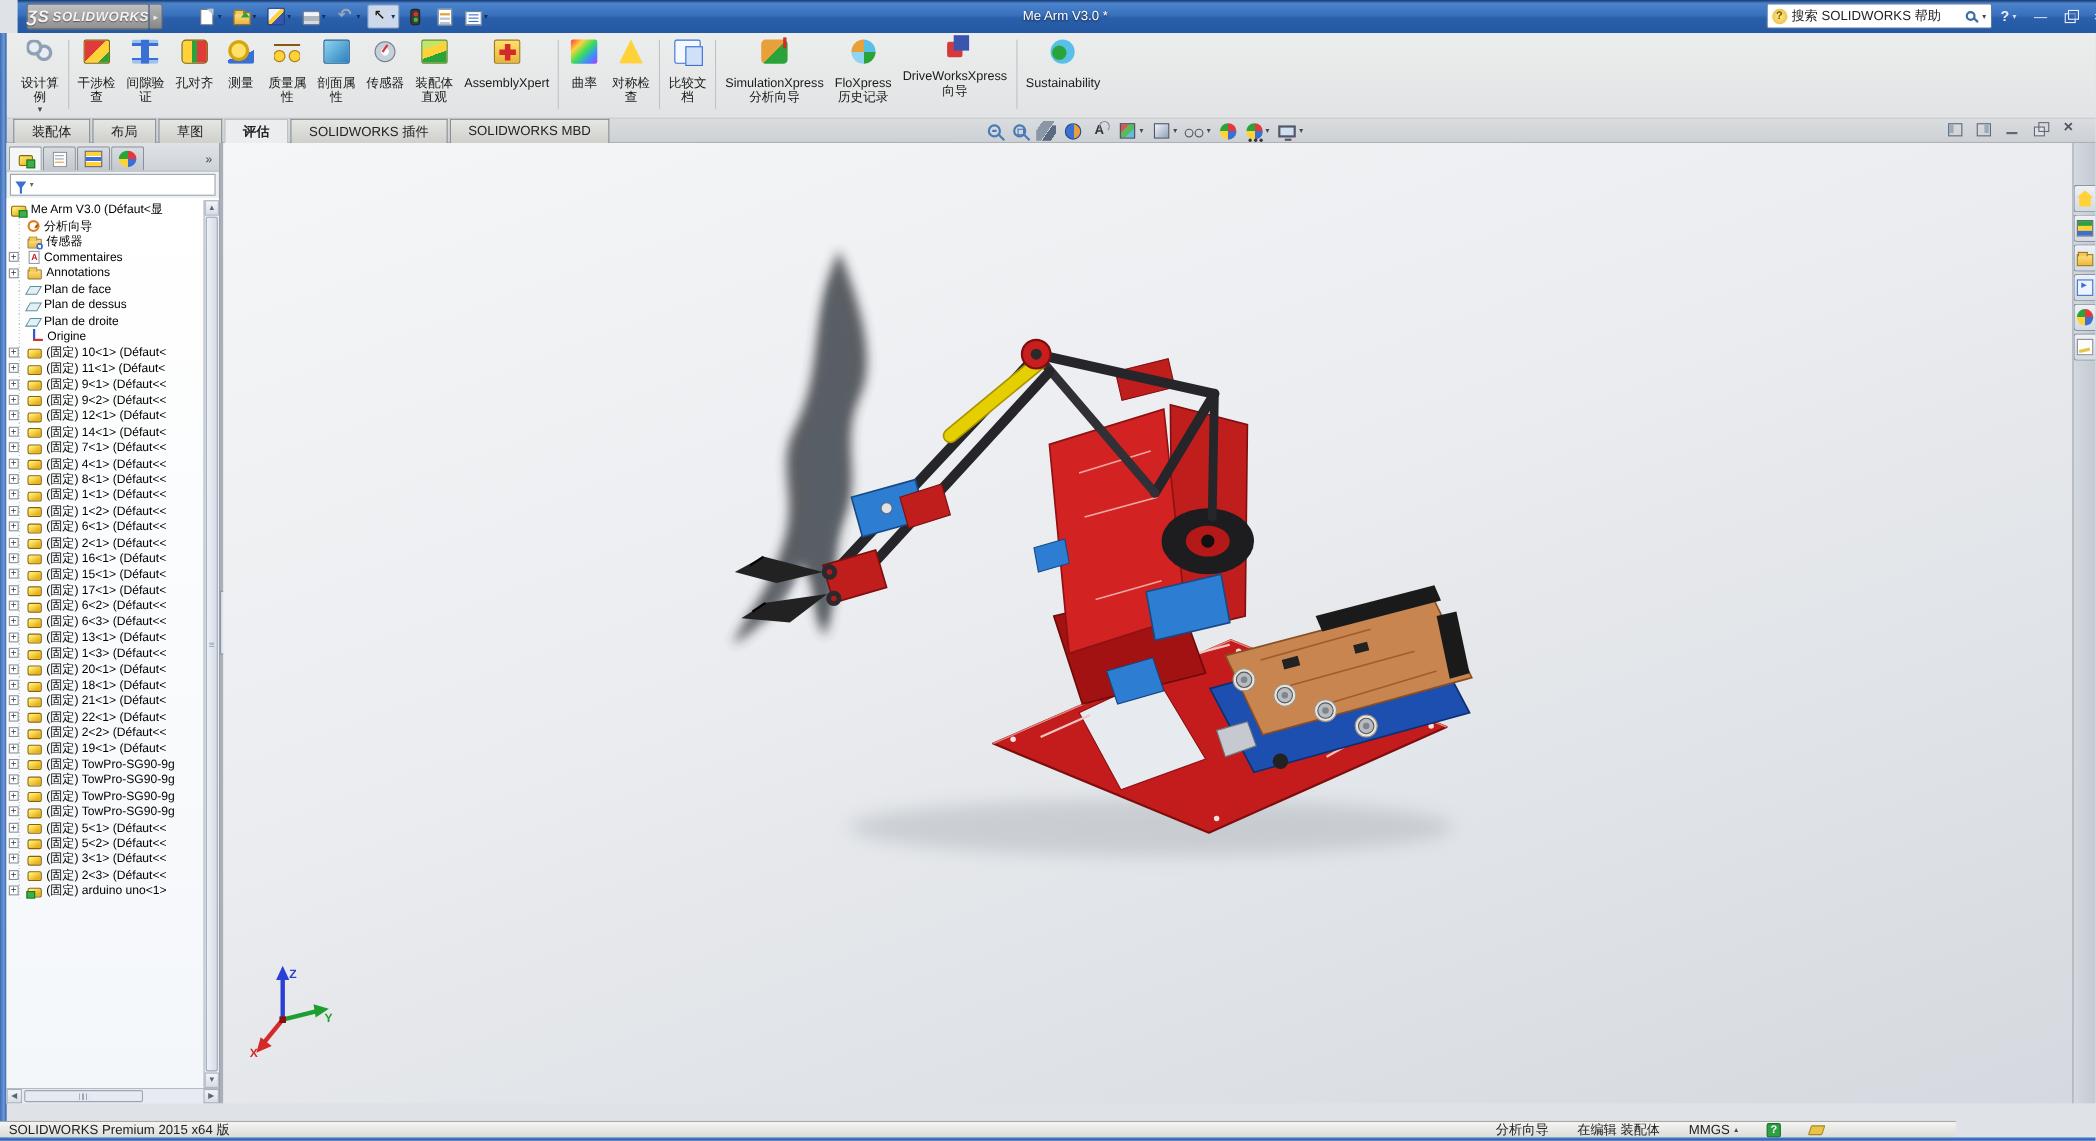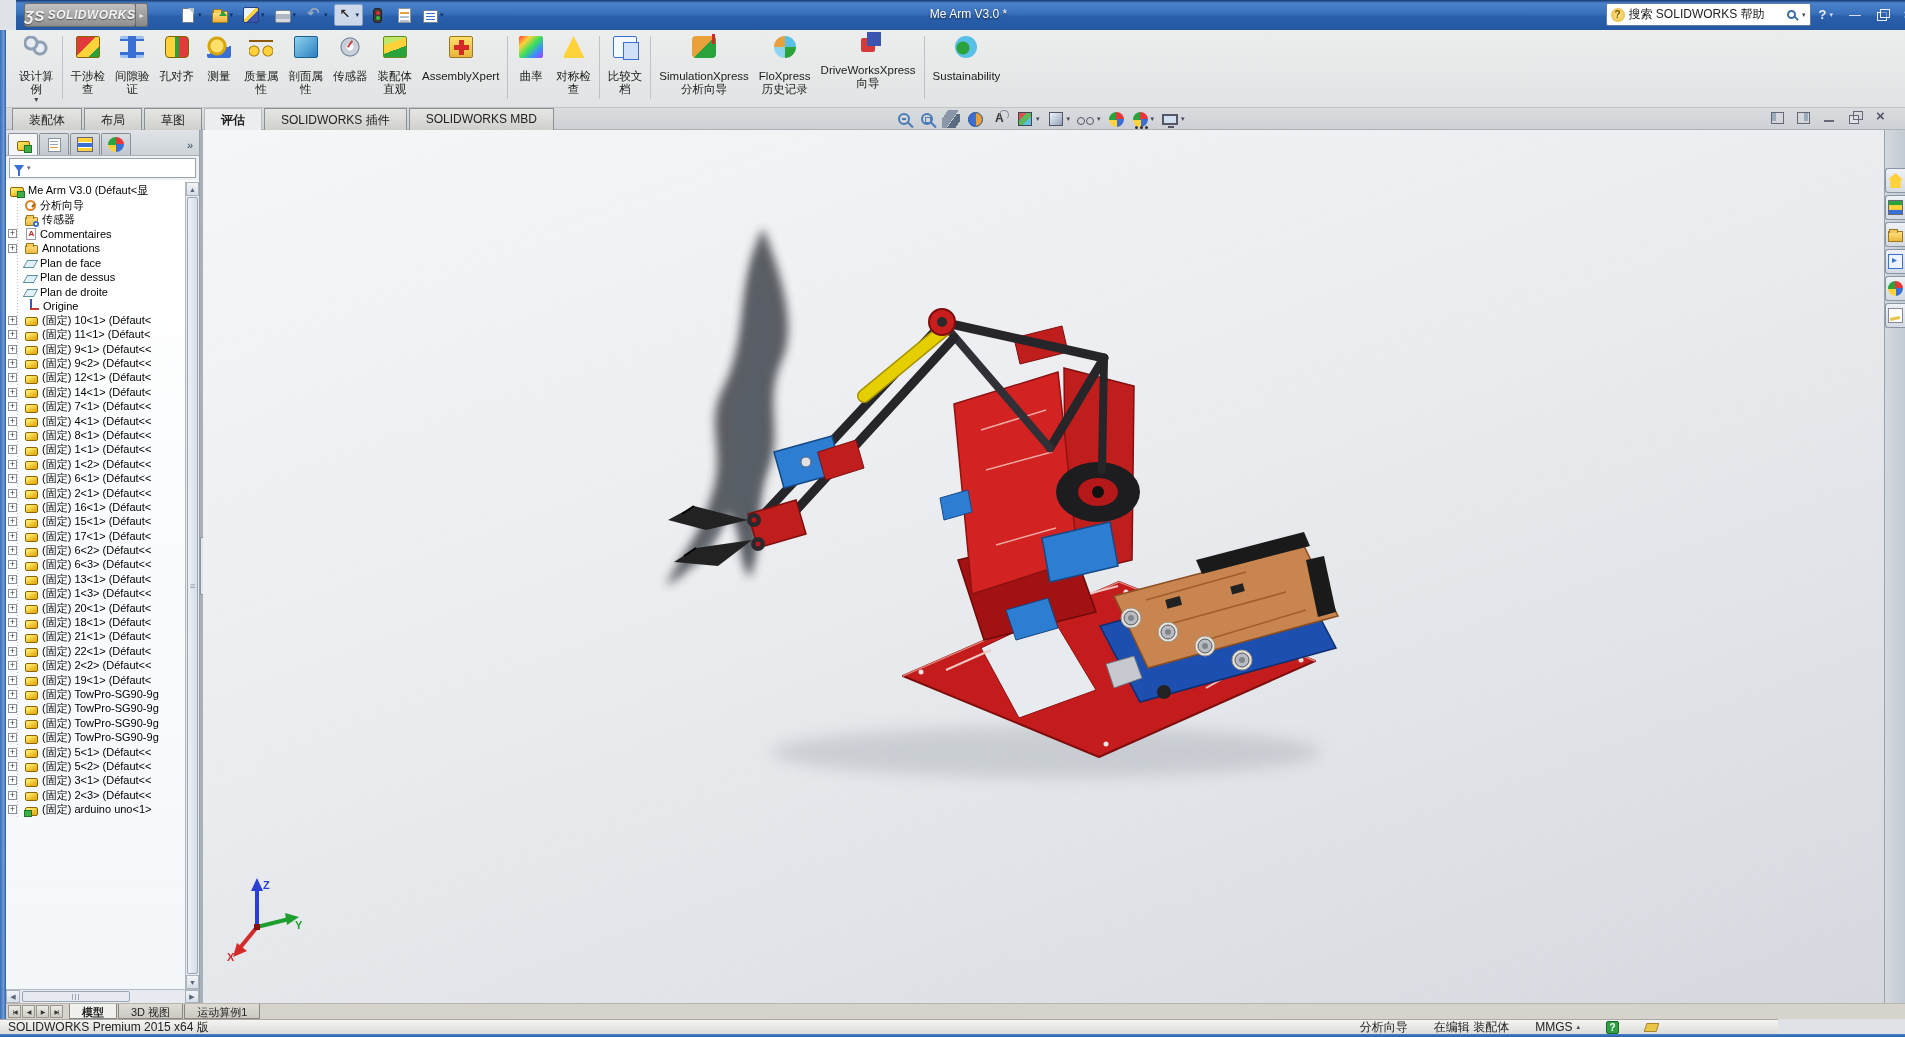--- a/index.html
+++ b/index.html
@@ -896,43 +896,20 @@
         </div>
         <div class="tpbtn">
           <span class="tpi i-appearances-scenes"></span>
         </div>
         <div class="tpbtn">
           <span class="tpi i-custom-properties"></span>
         </div>
       </div>
   </div>
 
-  <div class="bottombar">
-    <div class="navbtns">
-
-    <div class="nbtn">
-          <span class="ni i-first"></span>
-        </div>
-        <div class="nbtn">
-          <span class="ni i-prev"></span>
-        </div>
-        <div class="nbtn">
-          <span class="ni i-next"></span>
-        </div>
-        <div class="nbtn">
-          <span class="ni i-last"></span>
-        </div>
-      </div>
-    <div class="btabs">
-
-    <div class="btab active">模型</div>
-        <div class="btab">3D 视图</div>
-        <div class="btab">运动算例1</div>
-      </div>
-  </div>
 
   <div class="statusbar">
     <span class="sleft">SOLIDWORKS Premium 2015 x64 版</span>
     <span class="sright">
       <span>分析向导</span>
       <span>在编辑 装配体</span>
       <span class="units">
           <span>MMGS</span>
           <span class="up">▴</span>
         </span>

